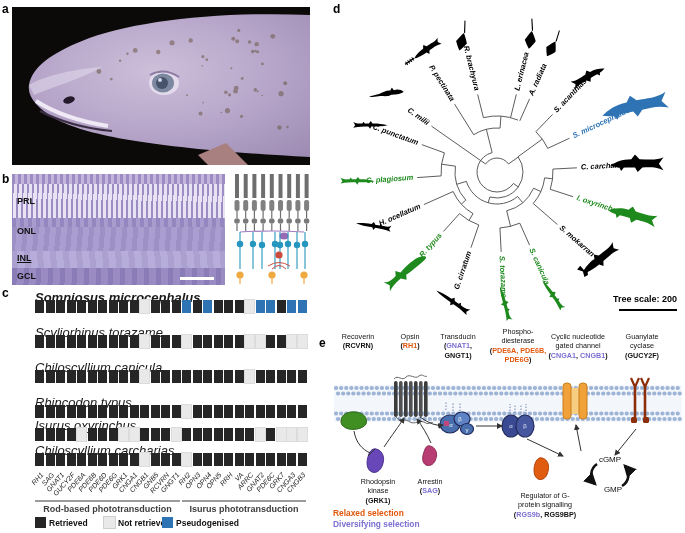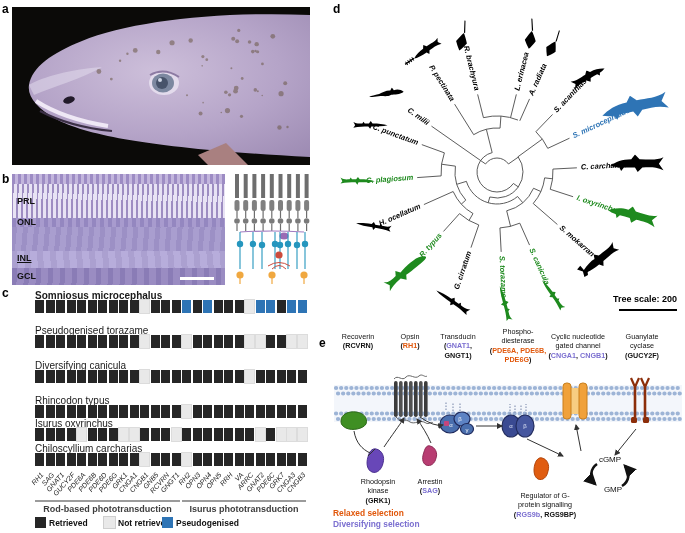--- a/index.html
+++ b/index.html
@@ -14,21 +14,21 @@
   .hb2{top:10px;height:34px;background:repeating-linear-gradient(92deg,rgba(141,122,183,.75) 0 1.8px,rgba(233,228,245,.95) 1.8px 5px);}
   .hb3{top:44px;height:9px;background:repeating-linear-gradient(90deg,#9487c0 0 4px,#a89bce 4px 8px);}
   .hb4{top:53px;height:24px;background:repeating-linear-gradient(95deg,#9c90c5 0 5px,#a99ecf 5px 11px);}
   .hb5{top:77px;height:17px;background:repeating-linear-gradient(85deg,#aba0d0 0 6px,#b7addb 6px 13px);}
   .hb6{top:94px;height:17px;background:repeating-linear-gradient(92deg,#8a7cb6 0 5px,#9a8cc2 5px 12px);}
   .histo-label{position:absolute;left:5px;font-weight:bold;font-size:9px;color:#111;}
   #histo-scalebar{position:absolute;left:168px;top:103px;width:34px;height:3px;background:#fff;}
   #retina-schematic{position:absolute;left:232px;top:174px;width:80px;height:111px;}
   
   #panel-c{position:absolute;left:12px;top:290px;width:320px;height:243px;}
-  .sp-label{position:absolute;font-size:10px;color:#1a1a1a;white-space:nowrap;}
+  .sp-label{position:absolute;font-style:italic;font-size:13px;color:#1a1a1a;white-space:nowrap;}
   .sp-label.bold{font-weight:bold;}
   .mx-cell{position:absolute;width:9.3px;height:13px;}
   .gene-label{position:absolute;font-style:italic;font-size:7px;color:#222;white-space:nowrap;transform:rotate(-48deg);transform-origin:100% 50%;}
   .grp-line{position:absolute;height:2px;background:#9b9b9b;}
   .grp-label{position:absolute;font-weight:bold;font-size:9px;color:#3d3d3d;white-space:nowrap;text-align:center;}
   .leg-sq{position:absolute;width:11px;height:11px;}
   .leg-label{position:absolute;font-weight:bold;font-size:8.5px;color:#111;white-space:nowrap;}
   
   #tree-svg{position:absolute;left:330px;top:0;}
   #pathway-svg{position:absolute;left:330px;top:325px;}
@@ -110,21 +110,21 @@
 </svg>
 
 <div id="histo">
   <div class="histo-band hb1"></div>
   <div class="histo-band hb2"></div>
   <div class="histo-band hb3"></div>
   <div class="histo-band hb4"></div>
   <div class="histo-band hb5"></div>
   <div class="histo-band hb6"></div>
   <div class="histo-label" style="top:22px;">PRL</div>
-  <div class="histo-label" style="top:43px;">ONL</div>
+  <div class="histo-label" style="top:52px;">ONL</div>
   <div class="histo-label" style="top:79px;text-decoration:underline;">INL</div>
   <div class="histo-label" style="top:97px;">GCL</div>
   <div id="histo-scalebar"></div>
 </div>
 
 <svg id="retina-schematic" width="80" height="111" viewBox="0 0 80 111">
     <rect x="3" y="0" width="4" height="24" fill="#6e6e6e"></rect>
     <rect x="2.5" y="26" width="5" height="11" rx="2" fill="#808080"></rect>
     <line x1="5" y1="37" x2="5" y2="44" stroke="#6e6e6e" stroke-width="1.2"></line>
     <circle cx="5" cy="47" r="2.8" fill="#7a7a7a"></circle>
@@ -218,21 +218,21 @@
     <div class="mx-cell" style="left: 191px; top: 10px; background: rgb(46, 116, 181);"></div>
     <div class="mx-cell" style="left: 201.5px; top: 10px; background: rgb(38, 38, 38);"></div>
     <div class="mx-cell" style="left: 212px; top: 10px; background: rgb(38, 38, 38);"></div>
     <div class="mx-cell" style="left: 222.5px; top: 10px; background: rgb(38, 38, 38);"></div>
     <div class="mx-cell" style="left: 233px; top: 10px; background: rgb(233, 233, 233); outline: rgb(220, 220, 220) solid 0.5px;"></div>
     <div class="mx-cell" style="left: 243.5px; top: 10px; background: rgb(46, 116, 181);"></div>
     <div class="mx-cell" style="left: 254px; top: 10px; background: rgb(46, 116, 181);"></div>
     <div class="mx-cell" style="left: 264.5px; top: 10px; background: rgb(38, 38, 38);"></div>
     <div class="mx-cell" style="left: 275px; top: 10px; background: rgb(46, 116, 181);"></div>
     <div class="mx-cell" style="left: 285.5px; top: 10px; background: rgb(46, 116, 181);"></div>
-    <div class="sp-label" style="left: 23px; top: 35px;">Pseudogenised torazame</div>
+    <div class="sp-label" style="left: 23px; top: 35px;">Scyliorhinus torazame</div>
     <div class="mx-cell" style="left: 23px; top: 45px; background: rgb(38, 38, 38);"></div>
     <div class="mx-cell" style="left: 33.5px; top: 45px; background: rgb(38, 38, 38);"></div>
     <div class="mx-cell" style="left: 44px; top: 45px; background: rgb(38, 38, 38);"></div>
     <div class="mx-cell" style="left: 54.5px; top: 45px; background: rgb(38, 38, 38);"></div>
     <div class="mx-cell" style="left: 65px; top: 45px; background: rgb(38, 38, 38);"></div>
     <div class="mx-cell" style="left: 75.5px; top: 45px; background: rgb(38, 38, 38);"></div>
     <div class="mx-cell" style="left: 86px; top: 45px; background: rgb(38, 38, 38);"></div>
     <div class="mx-cell" style="left: 96.5px; top: 45px; background: rgb(38, 38, 38);"></div>
     <div class="mx-cell" style="left: 107px; top: 45px; background: rgb(38, 38, 38);"></div>
     <div class="mx-cell" style="left: 117.5px; top: 45px; background: rgb(38, 38, 38);"></div>
@@ -245,21 +245,21 @@
     <div class="mx-cell" style="left: 191px; top: 45px; background: rgb(38, 38, 38);"></div>
     <div class="mx-cell" style="left: 201.5px; top: 45px; background: rgb(38, 38, 38);"></div>
     <div class="mx-cell" style="left: 212px; top: 45px; background: rgb(38, 38, 38);"></div>
     <div class="mx-cell" style="left: 222.5px; top: 45px; background: rgb(38, 38, 38);"></div>
     <div class="mx-cell" style="left: 233px; top: 45px; background: rgb(233, 233, 233); outline: rgb(220, 220, 220) solid 0.5px;"></div>
     <div class="mx-cell" style="left: 243.5px; top: 45px; background: rgb(233, 233, 233); outline: rgb(220, 220, 220) solid 0.5px;"></div>
     <div class="mx-cell" style="left: 254px; top: 45px; background: rgb(38, 38, 38);"></div>
     <div class="mx-cell" style="left: 264.5px; top: 45px; background: rgb(38, 38, 38);"></div>
     <div class="mx-cell" style="left: 275px; top: 45px; background: rgb(233, 233, 233); outline: rgb(220, 220, 220) solid 0.5px;"></div>
     <div class="mx-cell" style="left: 285.5px; top: 45px; background: rgb(233, 233, 233); outline: rgb(220, 220, 220) solid 0.5px;"></div>
-    <div class="sp-label" style="left: 23px; top: 70px;">Diversifying canicula</div>
+    <div class="sp-label" style="left: 23px; top: 70px;">Chiloscyllium canicula</div>
     <div class="mx-cell" style="left: 23px; top: 80px; background: rgb(38, 38, 38);"></div>
     <div class="mx-cell" style="left: 33.5px; top: 80px; background: rgb(38, 38, 38);"></div>
     <div class="mx-cell" style="left: 44px; top: 80px; background: rgb(38, 38, 38);"></div>
     <div class="mx-cell" style="left: 54.5px; top: 80px; background: rgb(38, 38, 38);"></div>
     <div class="mx-cell" style="left: 65px; top: 80px; background: rgb(38, 38, 38);"></div>
     <div class="mx-cell" style="left: 75.5px; top: 80px; background: rgb(38, 38, 38);"></div>
     <div class="mx-cell" style="left: 86px; top: 80px; background: rgb(38, 38, 38);"></div>
     <div class="mx-cell" style="left: 96.5px; top: 80px; background: rgb(38, 38, 38);"></div>
     <div class="mx-cell" style="left: 107px; top: 80px; background: rgb(38, 38, 38);"></div>
     <div class="mx-cell" style="left: 117.5px; top: 80px; background: rgb(38, 38, 38);"></div>

